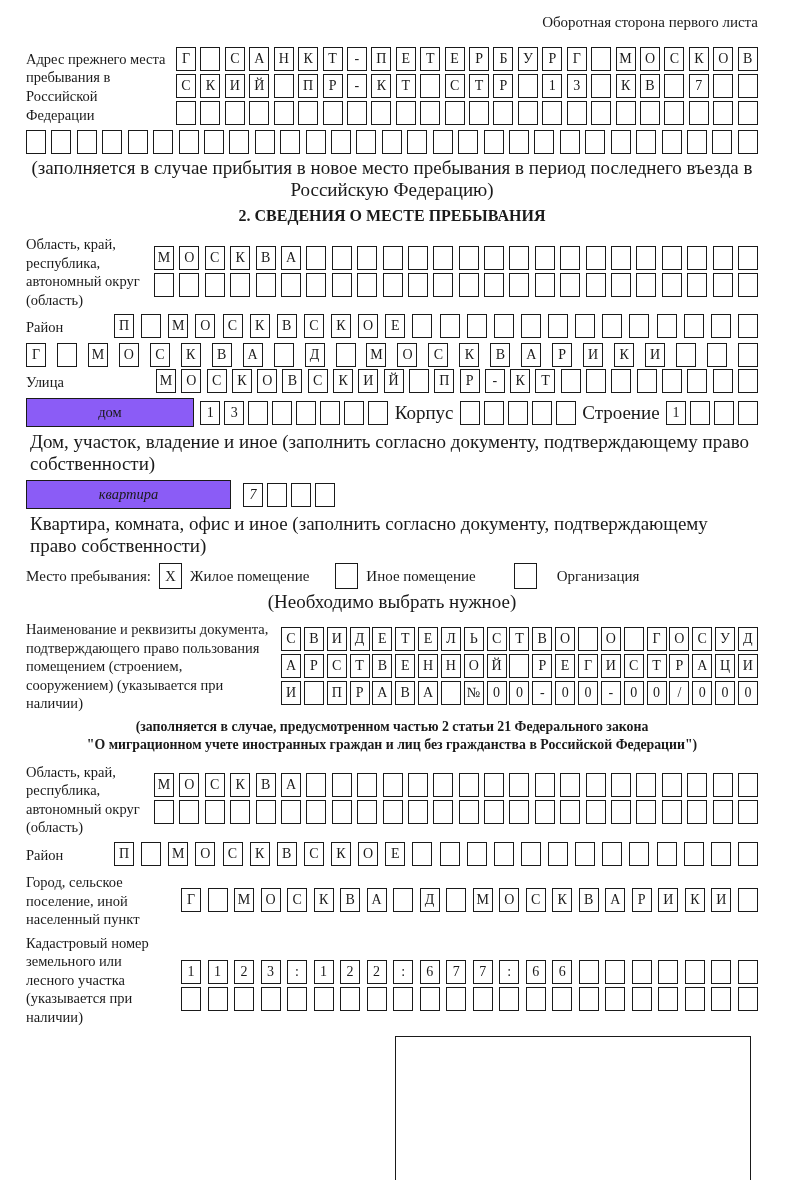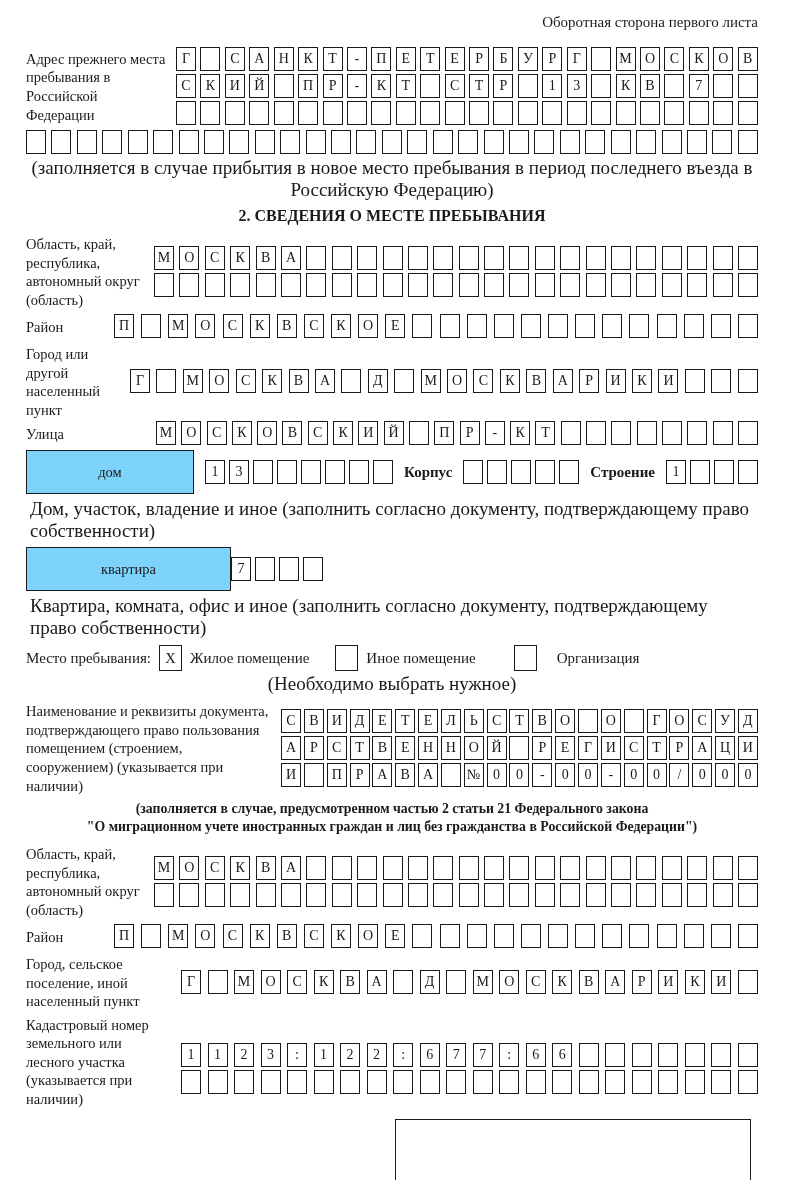--- a/index.html
+++ b/index.html
@@ -32,29 +32,29 @@
   .caption { font-size: 19px; margin: 3px 0 5px 0; }
   .caption.center { text-align: center; }
   .caption.left { margin-left: 4px; }
 
   .h-main { text-align: center; font-size: 16px; font-weight: bold; margin: 6px 0 8px 0; }
   .h-sub  { text-align: center; font-size: 15px; font-weight: bold; margin: 8px 0 6px 0; }
   .finenote { text-align: center; font-size: 13.8px; line-height: 1.3; font-weight: bold; }
 
   .dom-row { display: flex; align-items: center; justify-content: space-between; margin: 2px 0 4px 0; }
   .bigbox {
-    border: 1.5px solid #1a1a1a; height: 44px;
+    border: 1.5px solid #1a1a1a; height: 29px;
     display: flex; align-items: center; justify-content: center;
-    font-size: 14.5px; background: #7dd3fc;
+    font-size: 14.5px; background: #8b5cf6;
   }
   .bigbox.dom { width: 168px; }
   .bigbox.kv  { width: 205px; }
-  .inl { font-size: 15px; white-space: nowrap; font-weight: bold; }
-
-  .kv-row { display: flex; align-items: center; gap: 0; margin: 4px 0 4px 0; }
+  .inl { font-size: 19px; white-space: nowrap; }
+
+  .kv-row { display: flex; align-items: center; gap: 12px; margin: 4px 0 4px 0; font-style: italic; }
 
   .mesto-row { display: flex; align-items: center; font-size: 15px; margin: 6px 0 2px 0; }
   .chk {
     width: 23px; height: 26px; border: 1.5px solid #1a1a1a;
     display: flex; align-items: center; justify-content: center;
     font-size: 14.5px; flex-shrink: 0; background: #fff;
   }
   .mesto-row .gap-s { width: 8px; }  .mesto-row .gap-m { width: 26px; }
   .mesto-row .gap-l { width: 38px; } .mesto-row .gap-xl { width: 20px; }
 
@@ -270,21 +270,20 @@
           <span class="cell"></span>
           <span class="cell"></span>
           <span class="cell"></span>
           <span class="cell"></span>
           <span class="cell"></span>
         </div>
     </div>
   </div>
 
   <div class="field" style="margin-bottom:2px">
-    <div class="lbl w104">Город или другой населенный пункт</div>
     <div class="rowscol">
       <div class="boxrow">
           <span class="cell">Г</span>
           <span class="cell"></span>
           <span class="cell">М</span>
           <span class="cell">О</span>
           <span class="cell">С</span>
           <span class="cell">К</span>
           <span class="cell">В</span>
           <span class="cell">А</span>

